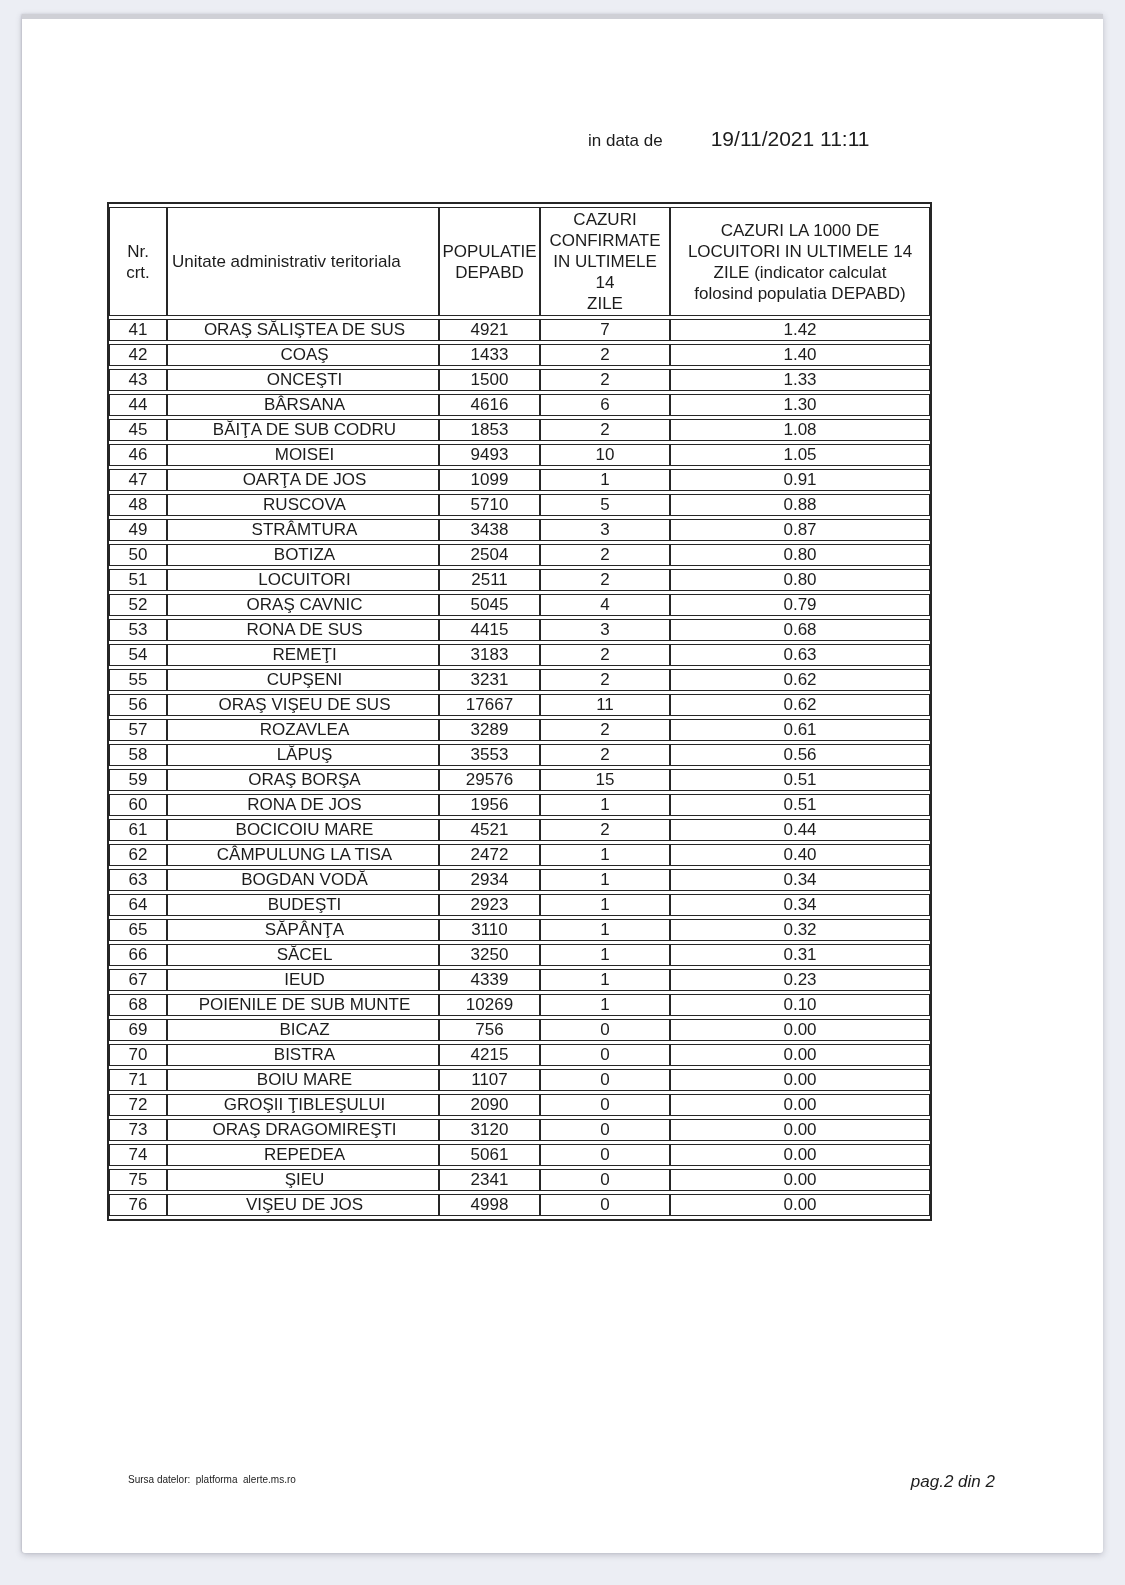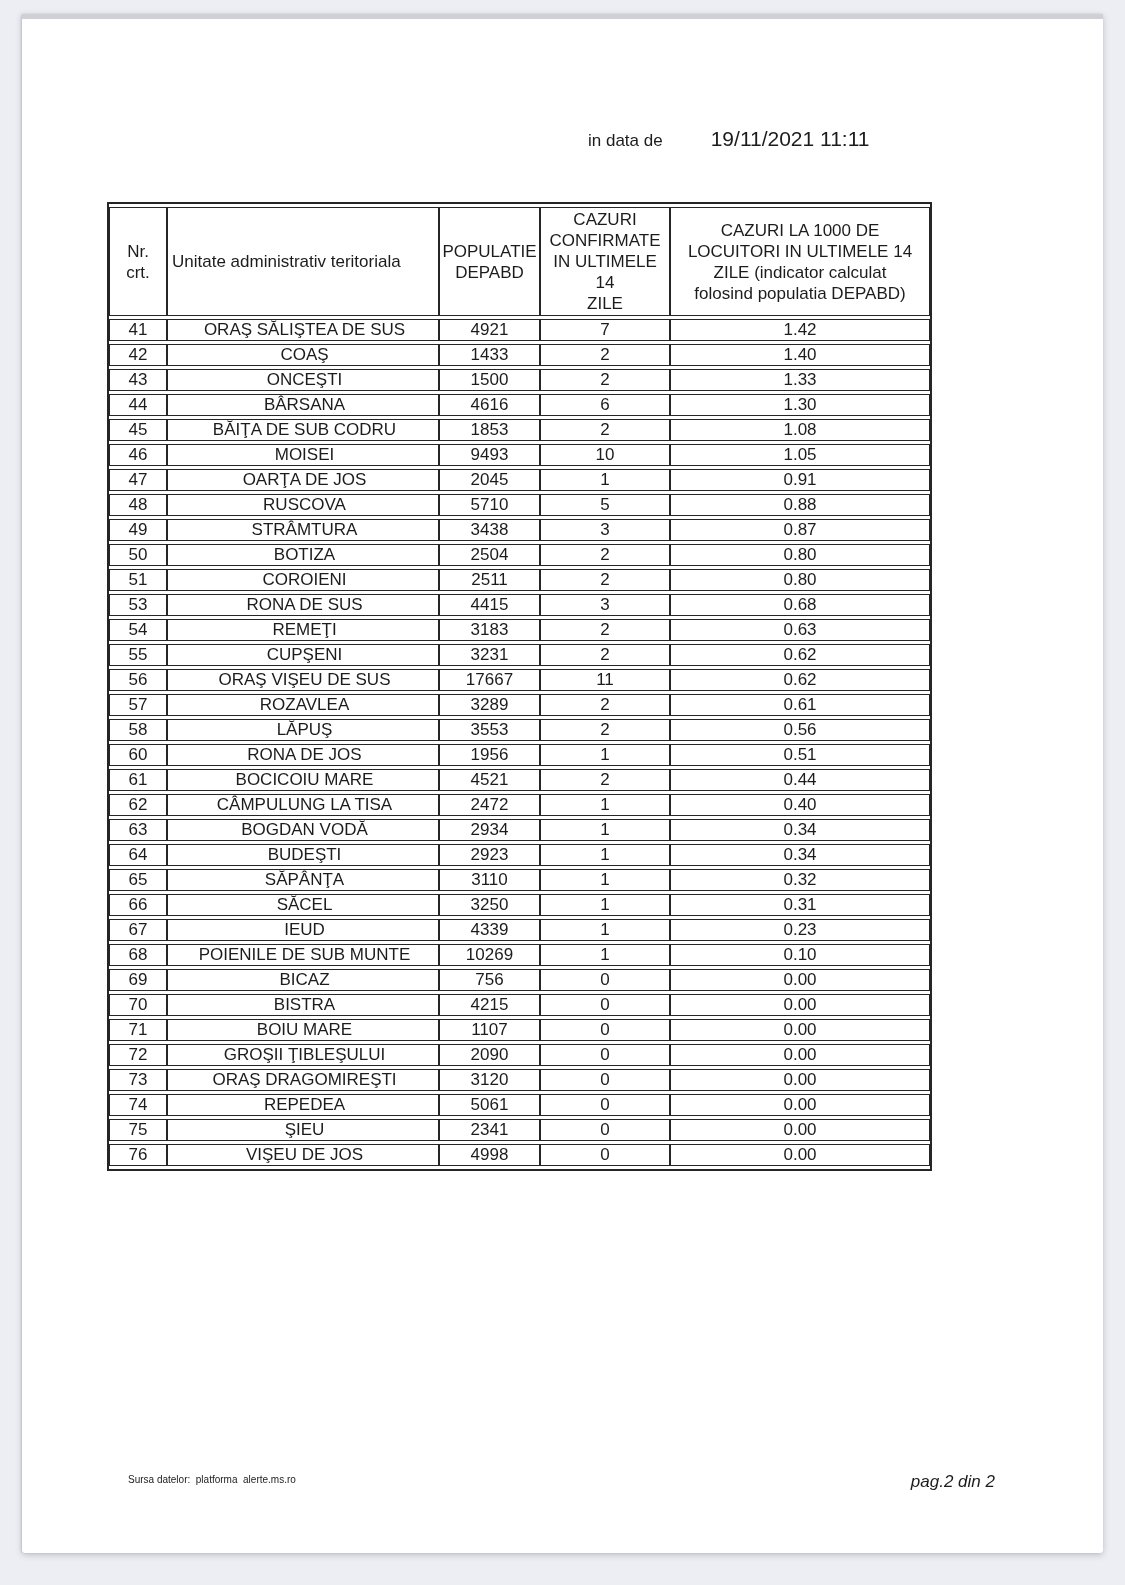--- a/index.html
+++ b/index.html
@@ -159,21 +159,21 @@
         <tr>
           <td class="c0">46</td>
           <td class="c1">MOISEI</td>
           <td class="c2">9493</td>
           <td class="c3">10</td>
           <td class="c4">1.05</td>
         </tr>
         <tr>
           <td class="c0">47</td>
           <td class="c1">OARŢA DE JOS</td>
-          <td class="c2">2045</td>
+          <td class="c2">1099</td>
           <td class="c3">1</td>
           <td class="c4">0.91</td>
         </tr>
         <tr>
           <td class="c0">48</td>
           <td class="c1">RUSCOVA</td>
           <td class="c2">5710</td>
           <td class="c3">5</td>
           <td class="c4">0.88</td>
         </tr>
@@ -186,24 +186,31 @@
         </tr>
         <tr>
           <td class="c0">50</td>
           <td class="c1">BOTIZA</td>
           <td class="c2">2504</td>
           <td class="c3">2</td>
           <td class="c4">0.80</td>
         </tr>
         <tr>
           <td class="c0">51</td>
-          <td class="c1">COROIENI</td>
+          <td class="c1">LOCUITORI</td>
           <td class="c2">2511</td>
           <td class="c3">2</td>
           <td class="c4">0.80</td>
+        </tr>
+        <tr>
+          <td class="c0">52</td>
+          <td class="c1">ORAŞ CAVNIC</td>
+          <td class="c2">5045</td>
+          <td class="c3">4</td>
+          <td class="c4">0.79</td>
         </tr>
         <tr>
           <td class="c0">53</td>
           <td class="c1">RONA DE SUS</td>
           <td class="c2">4415</td>
           <td class="c3">3</td>
           <td class="c4">0.68</td>
         </tr>
         <tr>
           <td class="c0">54</td>
@@ -234,20 +241,27 @@
           <td class="c4">0.61</td>
         </tr>
         <tr>
           <td class="c0">58</td>
           <td class="c1">LĂPUŞ</td>
           <td class="c2">3553</td>
           <td class="c3">2</td>
           <td class="c4">0.56</td>
         </tr>
         <tr>
+          <td class="c0">59</td>
+          <td class="c1">ORAŞ BORŞA</td>
+          <td class="c2">29576</td>
+          <td class="c3">15</td>
+          <td class="c4">0.51</td>
+        </tr>
+        <tr>
           <td class="c0">60</td>
           <td class="c1">RONA DE JOS</td>
           <td class="c2">1956</td>
           <td class="c3">1</td>
           <td class="c4">0.51</td>
         </tr>
         <tr>
           <td class="c0">61</td>
           <td class="c1">BOCICOIU MARE</td>
           <td class="c2">4521</td>

